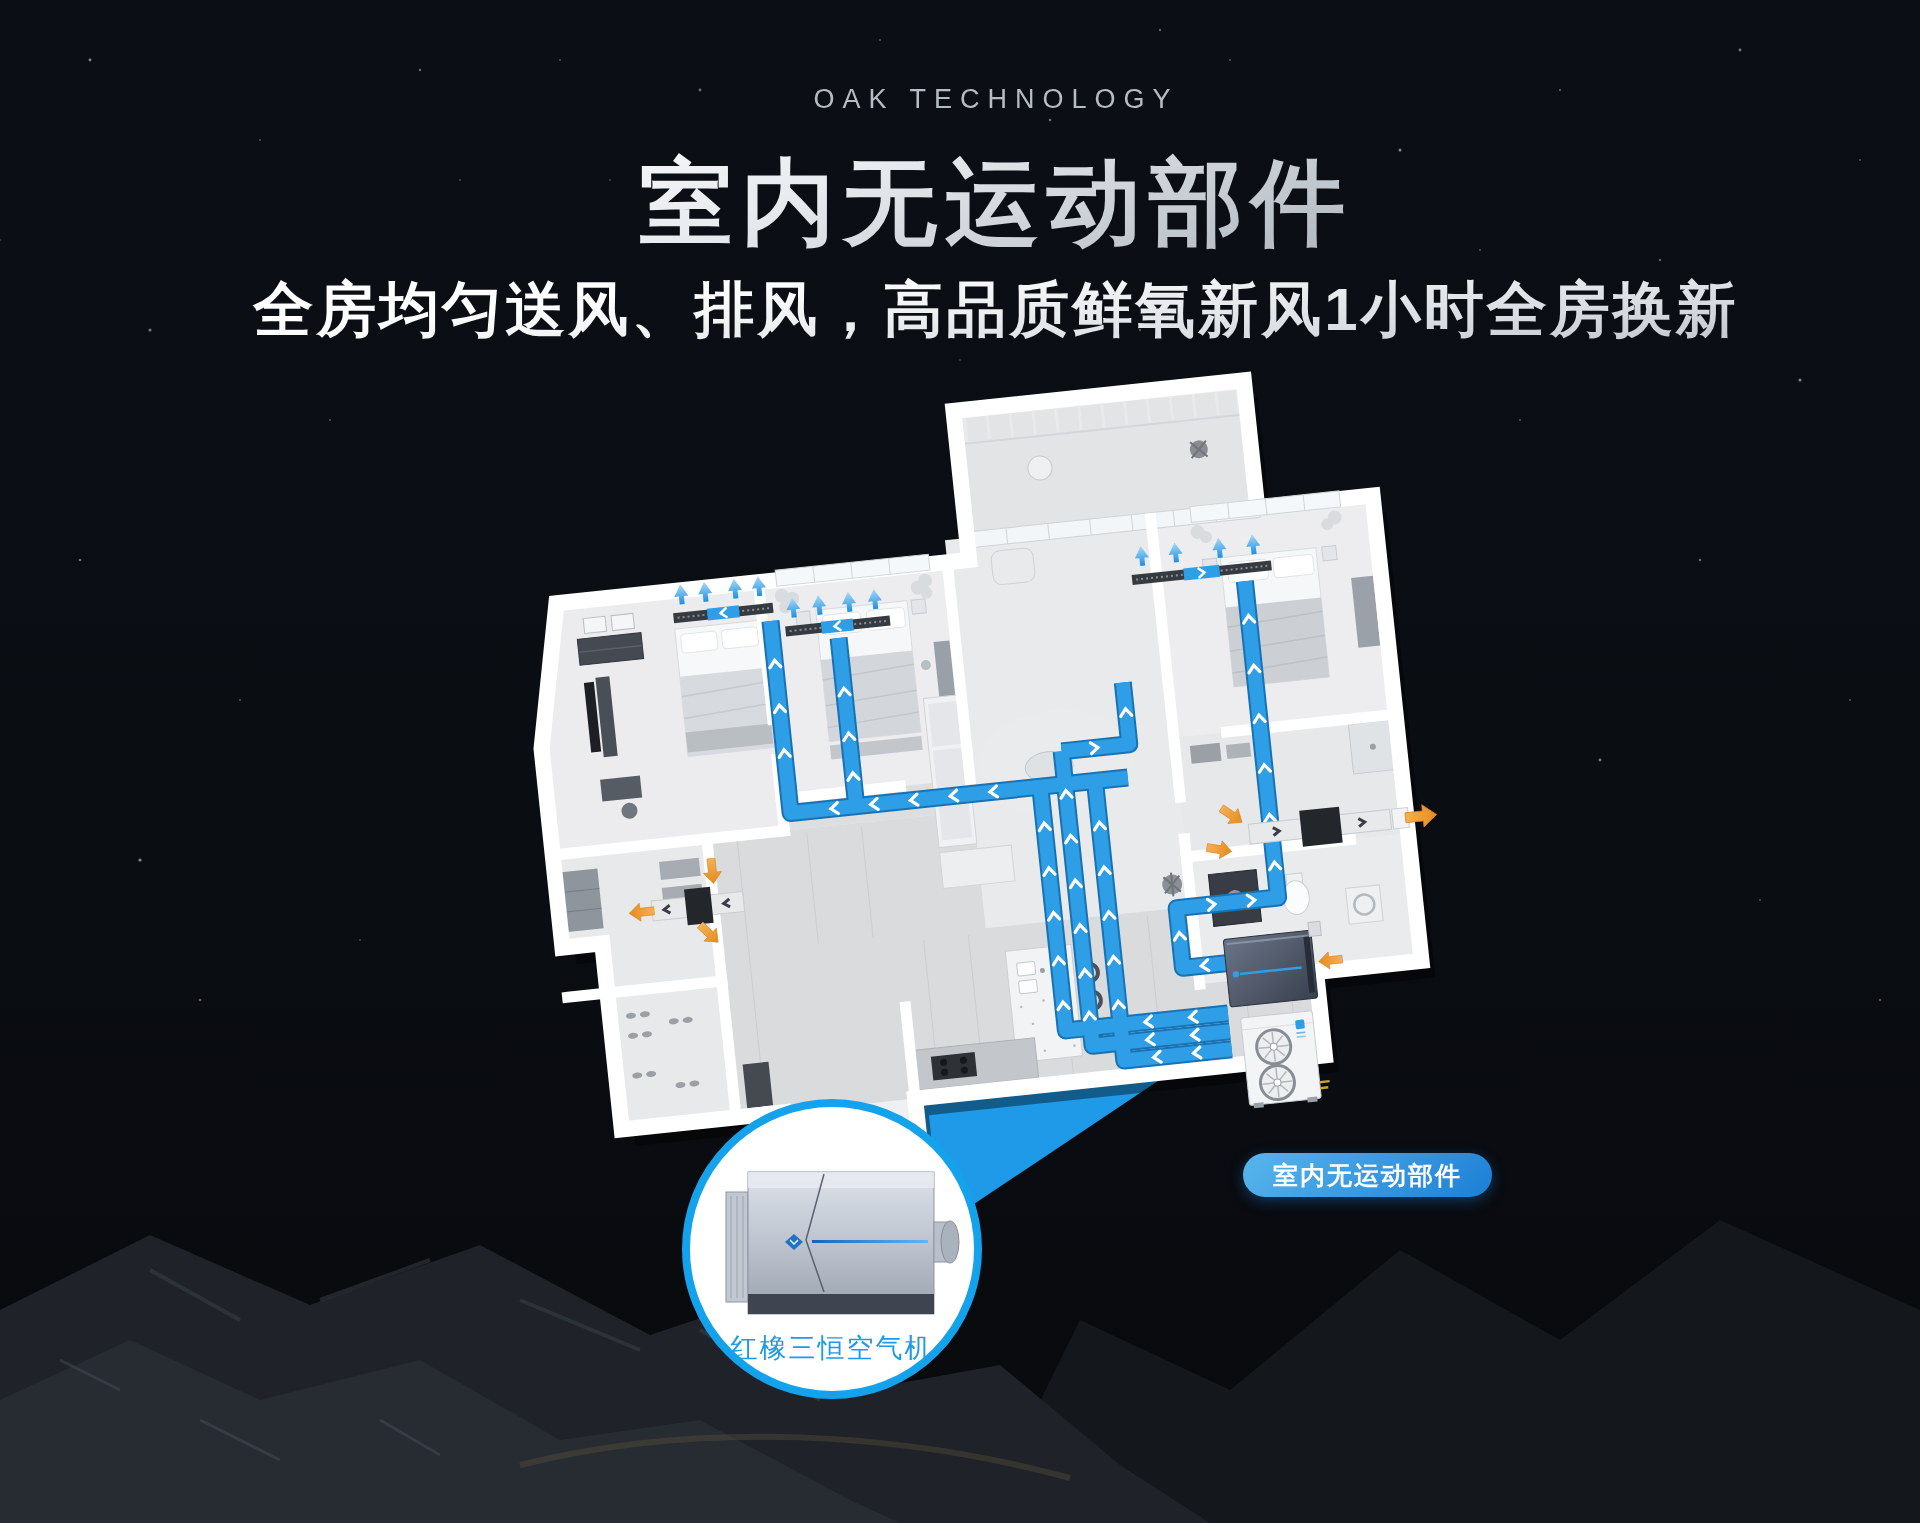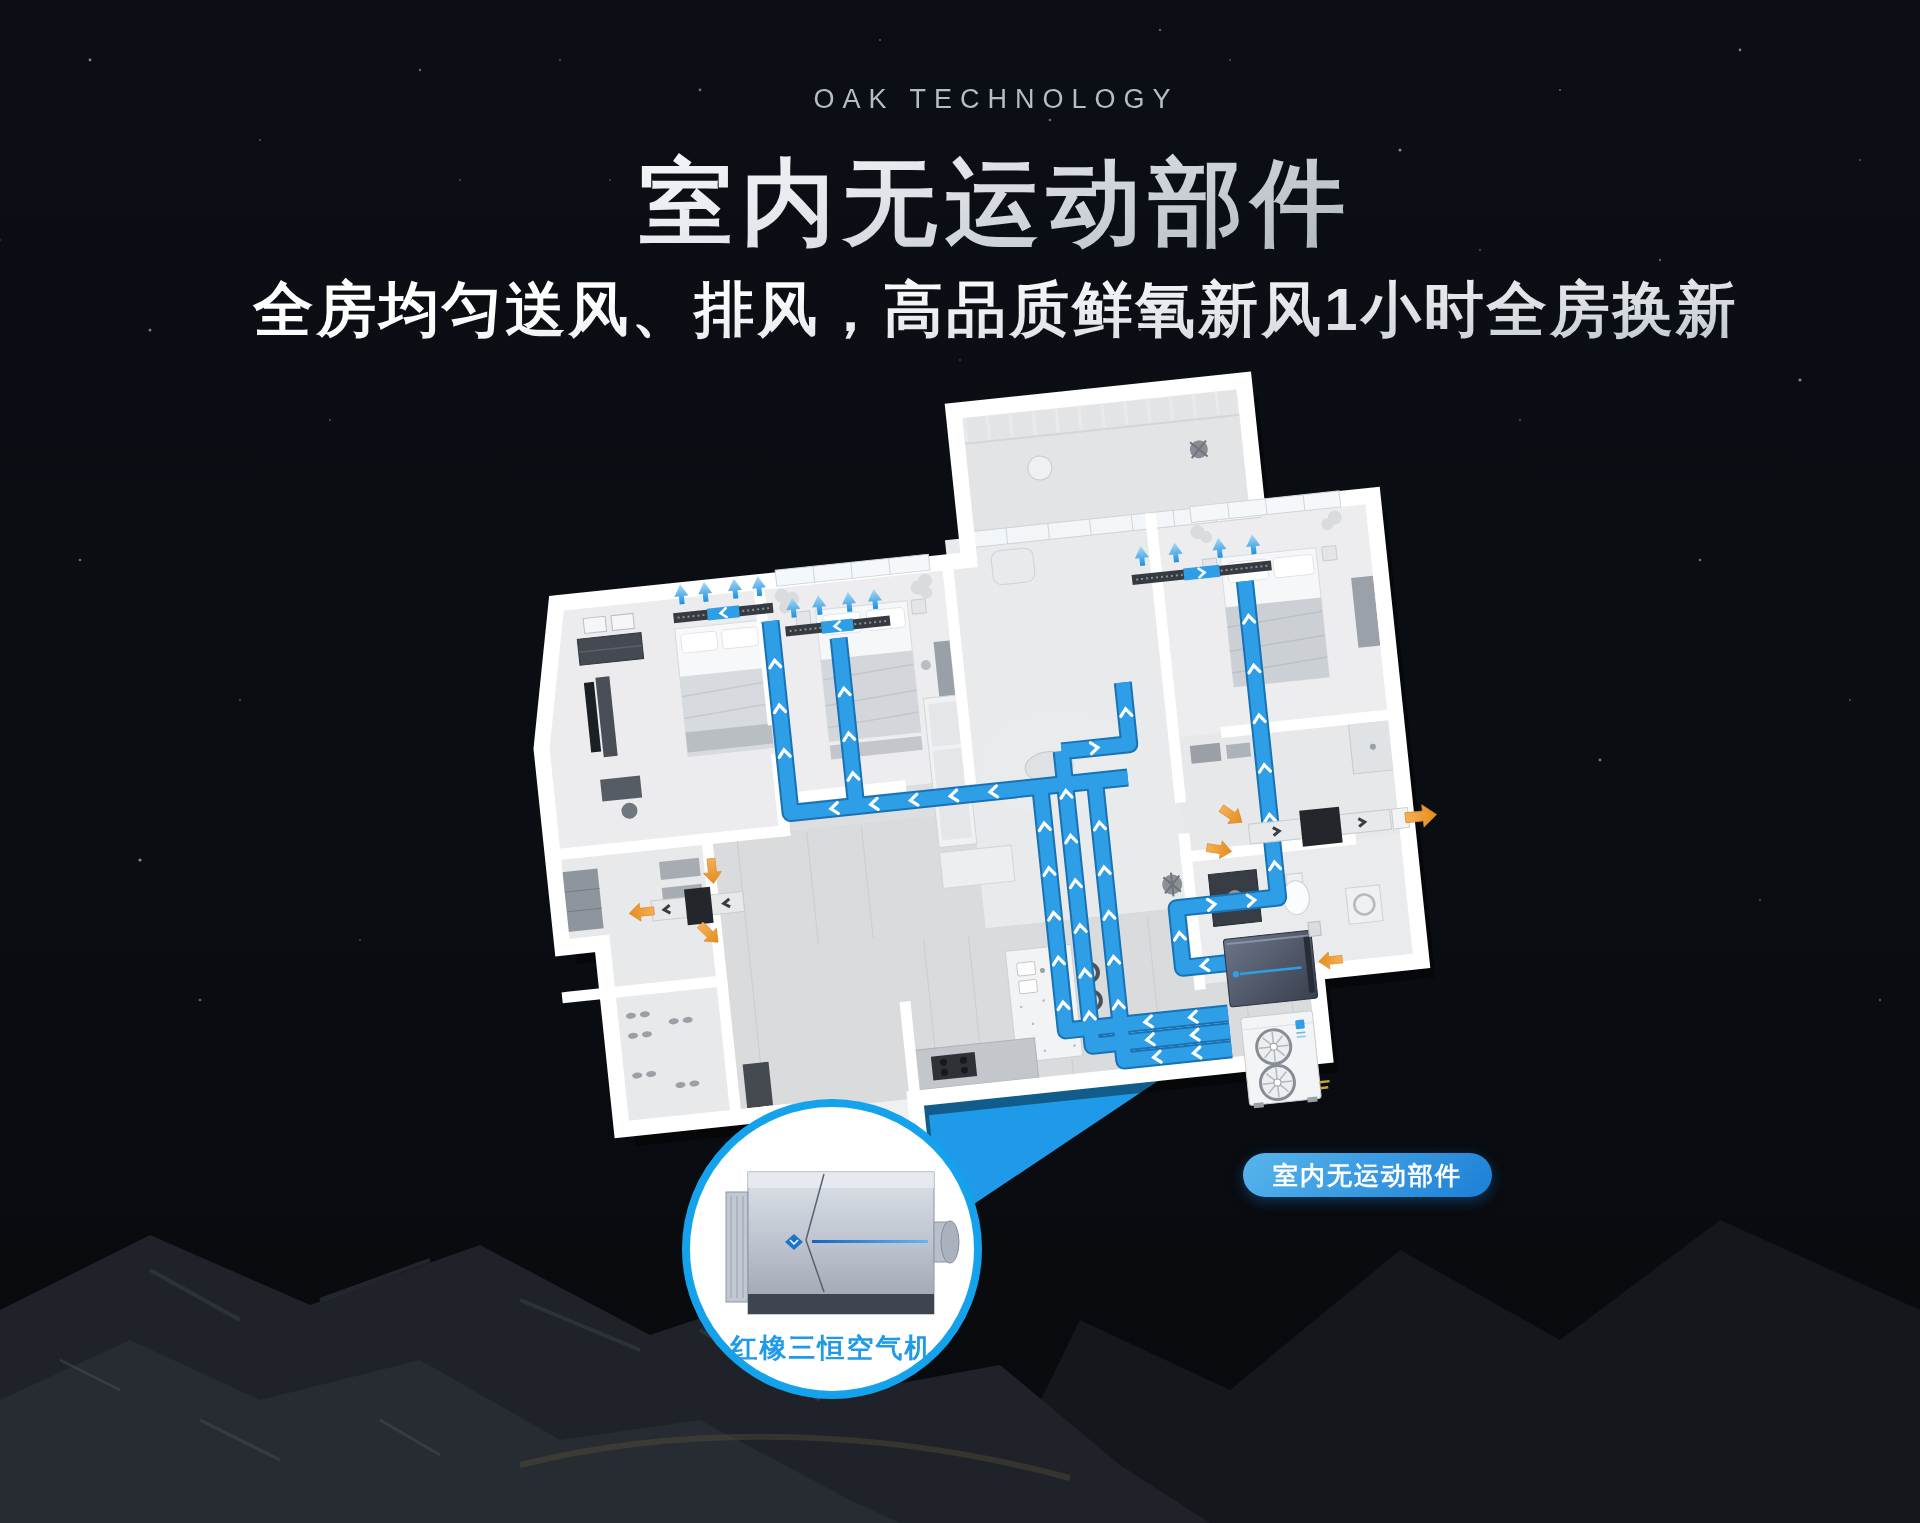--- a/index.html
+++ b/index.html
@@ -11,21 +11,21 @@
   #brand{top:84px;font-size:27px;letter-spacing:8px;color:#b6bcc4;font-weight:400;}
   #title{top:140px;font-size:94px;font-weight:600;letter-spacing:8px;
          background:linear-gradient(160deg,#ffffff 15%,#e8ebef 40%,#aab1ba 75%,#8d949e 100%);
          -webkit-background-clip:text;background-clip:text;color:transparent;
          -webkit-text-fill-color:transparent;}
   #subtitle{top:270px;font-size:60px;font-weight:700;letter-spacing:3px;
          background:linear-gradient(175deg,#ffffff 30%,#d9dde2 70%,#b4bac2 100%);
          -webkit-background-clip:text;background-clip:text;color:transparent;
          -webkit-text-fill-color:transparent;}
   #device-label{position:absolute;left:692px;top:1330px;width:280px;text-align:center;
-         color:var(--accent_blue,#2b9fe6);font-size:27px;letter-spacing:2px;font-weight:700;}
+         color:var(--accent_blue,#2b9fe6);font-size:27px;letter-spacing:2px;font-weight:400;}
   #badge{position:absolute;left:1243px;top:1153px;height:44px;padding:0 30px;
          display:flex;align-items:center;justify-content:center;border-radius:22px;
          background:linear-gradient(135deg,var(--badge_gradient_start,#58b5ec),var(--badge_gradient_end,#1c7fd6));
          color:#ffffff;font-size:25px;font-weight:700;letter-spacing:2px;
          box-shadow:0 4px 14px rgba(20,110,190,.45);}
 </style>
 </head>
 <body>
 
 <div id="page">

